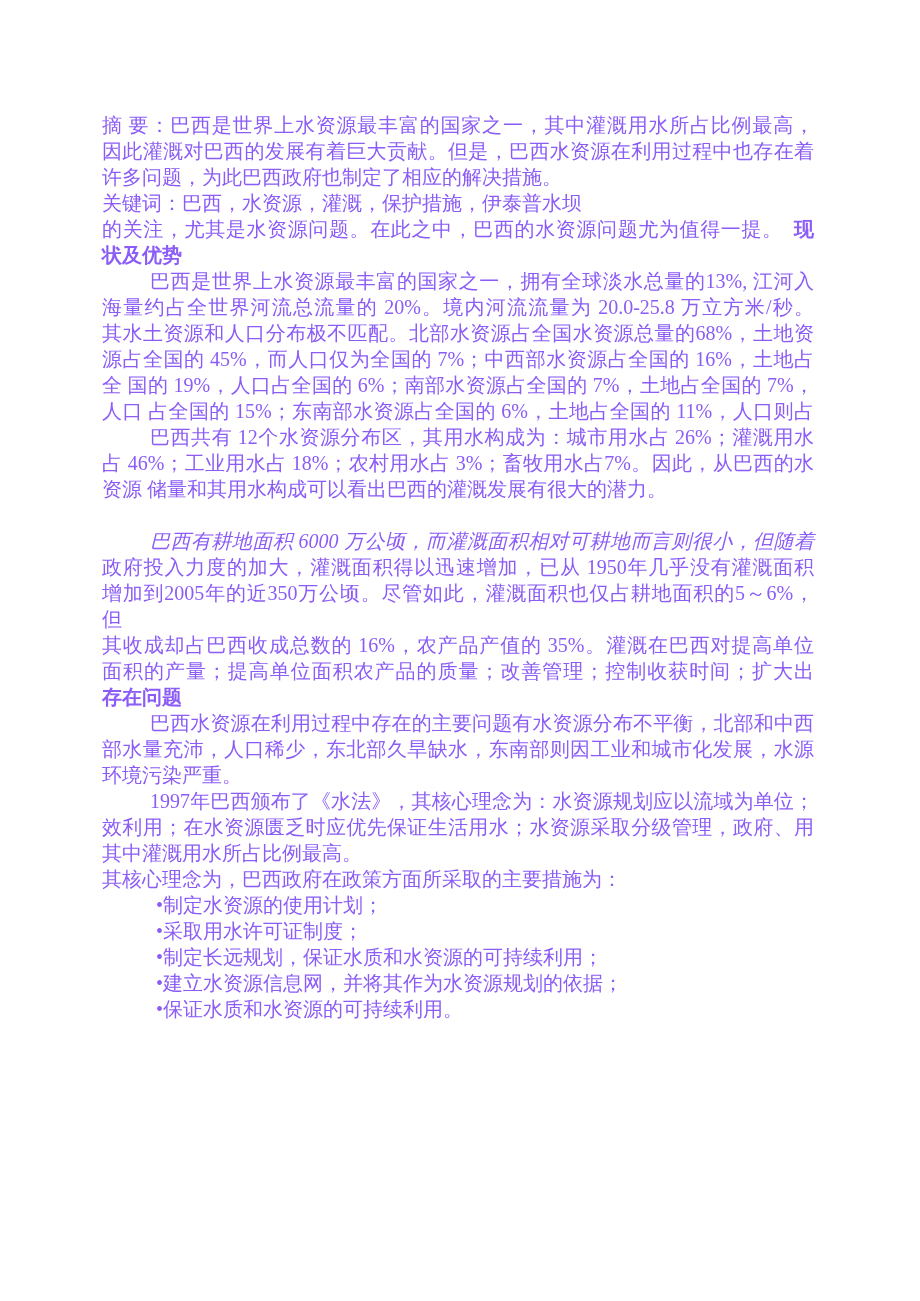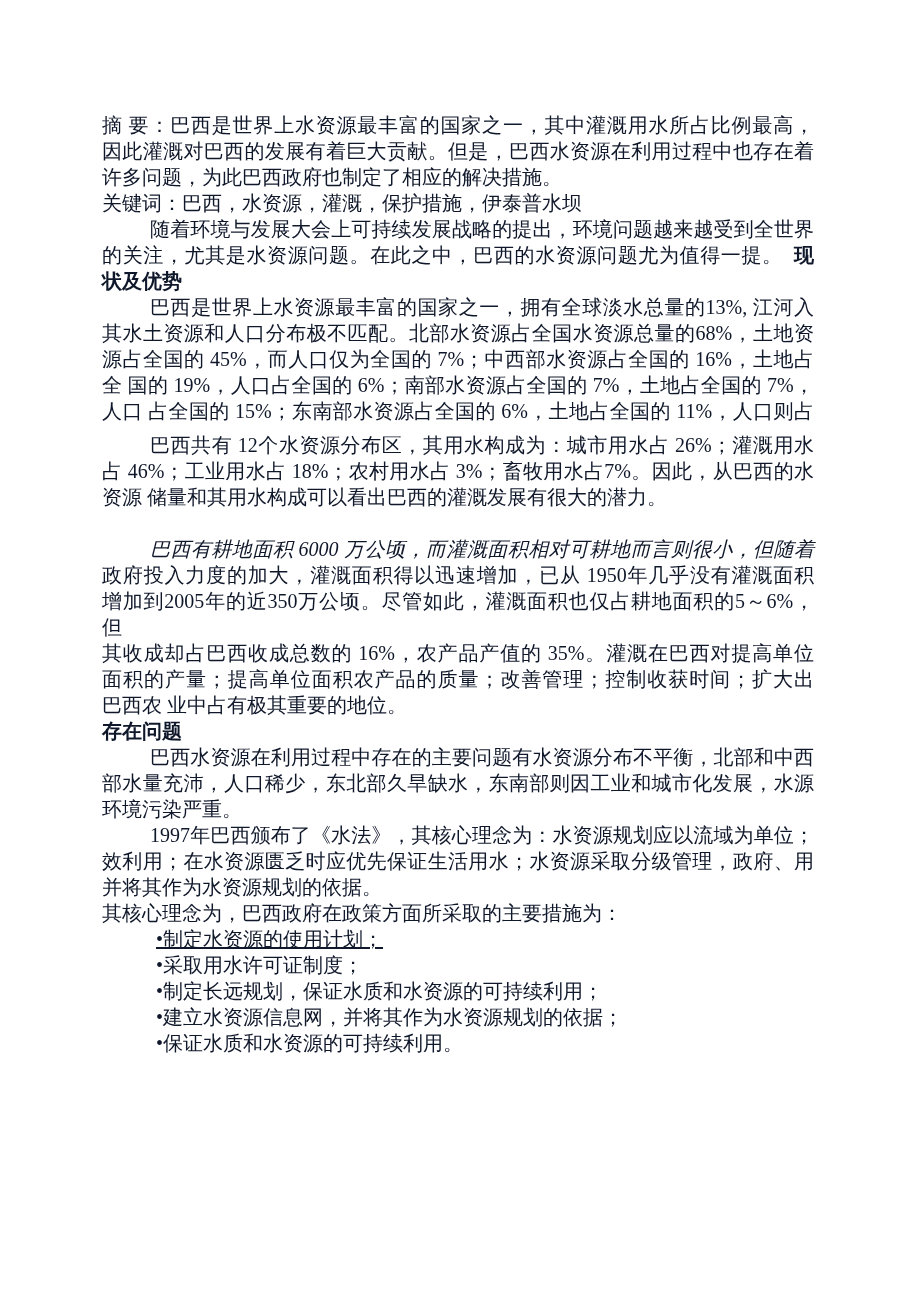--- a/index.html
+++ b/index.html
@@ -38,50 +38,49 @@
   }
   .run.b {
     font-weight: bold;
     text-align: center;
   }
 </style>
 </head>
 <body>
 
 <div class="page">
-  <div class="doc" style="color: #0f172a;">
+  <div class="doc" style="color: #8b5cf6;">
       <div class="line just"><span class="run">摘 要：巴西是世界上水资源最丰富的国家之一，其中灌溉用水所占比例最高，</span></div>
       <div class="line just"><span class="run">因此灌溉对巴西的发展有着巨大贡献。但是，巴西水资源在利用过程中也存在着</span></div>
       <div class="line"><span class="run">许多问题，为此巴西政府也制定了相应的解决措施。</span></div>
       <div class="line"><span class="run">关键词：巴西，水资源，灌溉，保护措施，伊泰普水坝</span></div>
-      <div class="line just" style="padding-left: 2.4em;"><span class="run">随着环境与发展大会上可持续发展战略的提出，环境问题越来越受到全世界</span></div>
       <div class="line just"><span class="run">的关注，尤其是水资源问题。在此之中，巴西的水资源问题尤为值得一提。  </span><span class="run b">现</span></div>
       <div class="line"><span class="run b">状及优势</span></div>
       <div class="line just" style="padding-left: 2.4em;"><span class="run">巴西是世界上水资源最丰富的国家之一，拥有全球淡水总量的13%, 江河入</span></div>
+      <div class="line just"><span class="run">海量约占全世界河流总流量的 20%。境内河流流量为 20.0-25.8 万立方米/秒。</span></div>
       <div class="line just"><span class="run">其水土资源和人口分布极不匹配。北部水资源占全国水资源总量的68%，土地资</span></div>
       <div class="line just"><span class="run">源占全国的 45%，而人口仅为全国的 7%；中西部水资源占全国的 16%，土地占</span></div>
       <div class="line just"><span class="run">全 国的 19%，人口占全国的 6%；南部水资源占全国的 7%，土地占全国的 7%，</span></div>
       <div class="line just"><span class="run">人口 占全国的 15%；东南部水资源占全国的 6%，土地占全国的 11%，人口则占</span></div>
-      <div class="line just" style="padding-left: 2.4em; margin-top: 8px;"><span class="run">巴西共有 12个水资源分布区，其用水构成为：城市用水占 26%；灌溉用水</span></div>
+      <div class="line just" style="padding-left: 2.4em;"><span class="run">巴西共有 12个水资源分布区，其用水构成为：城市用水占 26%；灌溉用水</span></div>
       <div class="line just"><span class="run">占 46%；工业用水占 18%；农村用水占 3%；畜牧用水占7%。因此，从巴西的水</span></div>
       <div class="line"><span class="run">资源 储量和其用水构成可以看出巴西的灌溉发展有很大的潜力。</span></div>
       <div class="line">&nbsp;</div>
       <div class="line just" style="padding-left: 2.4em; font-style: italic;"><span class="run">巴西有耕地面积 6000 万公顷，而灌溉面积相对可耕地而言则很小，但随着</span></div>
       <div class="line just"><span class="run">政府投入力度的加大，灌溉面积得以迅速增加，已从 1950年几乎没有灌溉面积</span></div>
       <div class="line just"><span class="run">增加到2005年的近350万公顷。尽管如此，灌溉面积也仅占耕地面积的5～6%，  但</span></div>
       <div class="line just"><span class="run">其收成却占巴西收成总数的 16%，农产品产值的 35%。灌溉在巴西对提高单位</span></div>
       <div class="line just"><span class="run">面积的产量；提高单位面积农产品的质量；改善管理；控制收获时间；扩大出</span></div>
-      <div class="line"><span class="run">巴西农 业中占有极其重要的地位。</span></div>
       <div class="line"><span class="run b">存在问题</span></div>
       <div class="line just" style="padding-left: 2.4em;"><span class="run">巴西水资源在利用过程中存在的主要问题有水资源分布不平衡，北部和中西</span></div>
       <div class="line just"><span class="run">部水量充沛，人口稀少，东北部久旱缺水，东南部则因工业和城市化发展，水源</span></div>
       <div class="line"><span class="run">环境污染严重。</span></div>
       <div class="line just" style="padding-left: 2.4em;"><span class="run">1997年巴西颁布了《水法》，其核心理念为：水资源规划应以流域为单位；</span></div>
       <div class="line just"><span class="run">效利用；在水资源匮乏时应优先保证生活用水；水资源采取分级管理，政府、用</span></div>
-      <div class="line"><span class="run">并将其作为水资源规划的依据。</span></div>
+      <div class="line"><span class="run">其中灌溉用水所占比例最高。</span></div>
       <div class="line"><span class="run">其核心理念为，巴西政府在政策方面所采取的主要措施为：</span></div>
-      <div class="line" style="padding-left: 2.7em; text-decoration: underline;"><span class="run">•制定水资源的使用计划；</span></div>
+      <div class="line" style="padding-left: 2.7em;"><span class="run">•制定水资源的使用计划；</span></div>
       <div class="line" style="padding-left: 2.7em;"><span class="run">•采取用水许可证制度；</span></div>
       <div class="line" style="padding-left: 2.7em;"><span class="run">•制定长远规划，保证水质和水资源的可持续利用；</span></div>
       <div class="line" style="padding-left: 2.7em;"><span class="run">•建立水资源信息网，并将其作为水资源规划的依据；</span></div>
       <div class="line" style="padding-left: 2.7em;"><span class="run">•保证水质和水资源的可持续利用。</span></div>
     </div>
 </div>
 
 </body></html>

